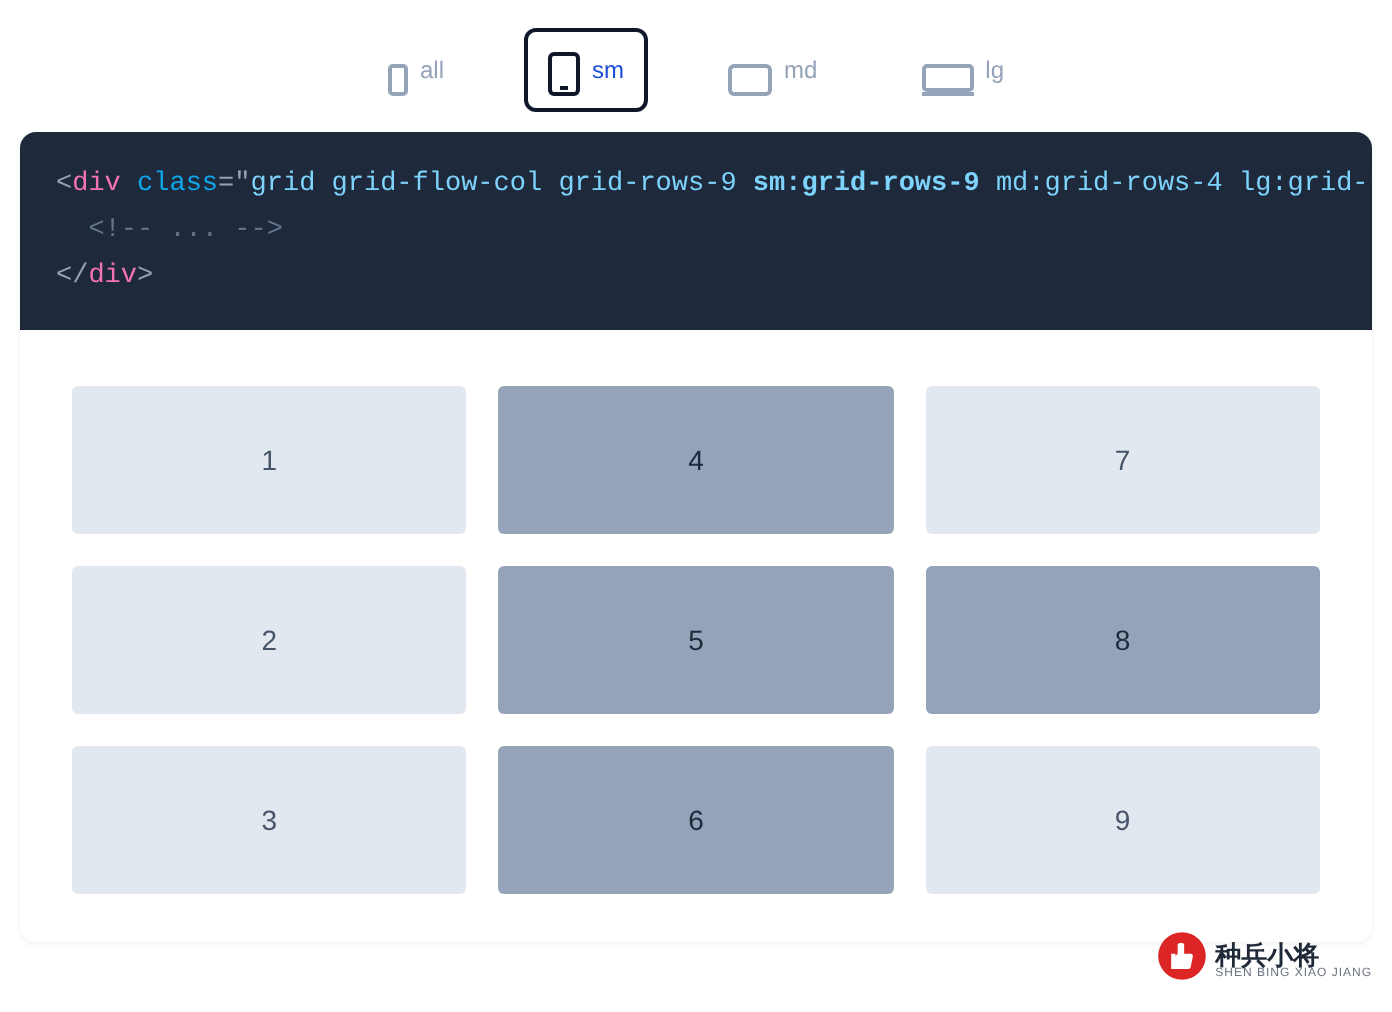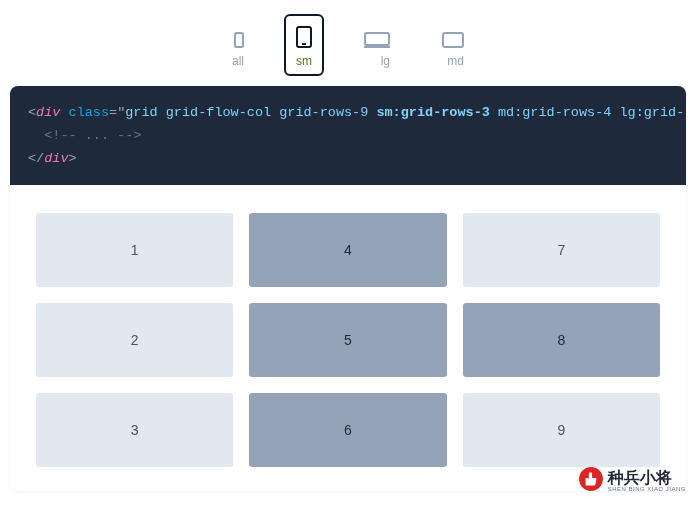--- a/index.html
+++ b/index.html
@@ -13,55 +13,55 @@
   }
   .tabs {
     display: flex;
     justify-content: center;
     align-items: flex-end;
     gap: 28px;
     padding: 14px 0 6px;
   }
   .tab {
     display: flex;
-    flex-direction: column;
-    align-items: flex-end;
+    flex-direction: row;
+    align-items: center;
     gap: 6px;
     cursor: pointer;
     padding: 6px 10px;
     border: 2px solid transparent;
     border-radius: 6px;
   }
   .tab.active { border-color: #0f172a; }
   .tab .icon { display: flex; align-items: flex-end; justify-content: center; height: 26px; }
   .tab .icon svg { stroke: #0f172a; stroke-width: 2; fill: none; }
   .tab.inactive .icon svg { stroke: #94a3b8; }
   .tab-label { font-size: 12px; color: #64748b; }
   .tab.inactive .tab-label { color: #94a3b8; }
-  .tab.active .tab-label { color: #4d7c0f; }
+  .tab.active .tab-label { color: #1d4ed8; }
 
   .panel {
     margin: 4px 10px 0;
     border-radius: 8px;
     overflow: hidden;
     background: #fff;
     box-shadow: 0 1px 3px rgba(0,0,0,0.06);
   }
   .code-block {
     background: #1e293b;
     color: #cbd5e1;
     font-family: ui-monospace, SFMono-Regular, Consolas, "Liberation Mono", monospace;
     font-size: 13.5px;
     line-height: 1.7;
     padding: 16px 18px 14px;
     white-space: pre;
     overflow: hidden;
   }
   .code-block .p  { color: #94a3b8; } 
-  .code-block .t  { color: #f472b6; font-style: italic; } 
+  .code-block .t  { color: #f472b6; } 
   .code-block .a  { color: #0ea5e9; } 
   .code-block .s  { color: #7dd3fc; } 
   .code-block .hl { color: #7dd3fc; font-weight: 700; }
   .code-block .cm { color: #64748b; }
 
   .demo-area {
     padding: 28px 26px 24px;
     background: #fff;
   }
   .grid-demo {
@@ -85,21 +85,21 @@
 
   .watermark {
     position: absolute;
     bottom: 10px;
     right: 10px;
     display: flex;
     align-items: center;
     gap: 4px;
   }
   .watermark .wm-text { display: flex; flex-direction: column; line-height: 1; }
-  .watermark .wm1 { font-size: 16px; font-weight: 700; color: #1f2937; }
+  .watermark .wm1 { font-size: 13px; font-weight: 700; color: #1f2937; }
   .watermark .wm2 { font-size: 6px; letter-spacing: 0.5px; color: #6b7280; }
 </style>
 </head>
 <body>
 
 <div class="tabs">
   <div class="tab inactive">
     <span class="icon">
       <svg width="10" height="16" viewBox="0 0 10 16">
           <rect x="1" y="1" width="8" height="14" rx="1.5"></rect>
@@ -111,39 +111,39 @@
     <span class="icon">
       <svg width="16" height="22" viewBox="0 0 16 22">
           <rect x="1" y="1" width="14" height="20" rx="2"></rect>
           <line x1="6" y1="18" x2="10" y2="18"></line>
         </svg>
     </span>
     <span class="tab-label">sm</span>
   </div>
   <div class="tab inactive">
     <span class="icon">
+      <svg width="22" height="16" viewBox="0 0 22 16">
+          <rect x="1" y="1" width="20" height="14" rx="2"></rect>
+        </svg>
+    </span>
+    <span class="tab-label">md</span>
+  </div>
+  <div class="tab inactive">
+    <span class="icon">
       <svg width="26" height="16" viewBox="0 0 26 16">
           <rect x="1" y="1" width="24" height="12" rx="1.5"></rect>
           <line x1="0" y1="15" x2="26" y2="15"></line>
         </svg>
     </span>
     <span class="tab-label">lg</span>
   </div>
-  <div class="tab inactive">
-    <span class="icon">
-      <svg width="22" height="16" viewBox="0 0 22 16">
-          <rect x="1" y="1" width="20" height="14" rx="2"></rect>
-        </svg>
-    </span>
-    <span class="tab-label">md</span>
-  </div>
 </div>
 
 <div class="panel">
-  <div class="code-block"><span class="p">&lt;</span><span class="t">div</span> <span class="a">class</span><span class="p">=</span><span class="p">"</span><span class="s">grid grid-flow-col grid-rows-9 </span><span class="hl">sm:grid-rows-3</span><span class="s"> md:grid-rows-4 lg:grid-rows</span>
+  <div class="code-block"><span class="p">&lt;</span><span class="t">div</span> <span class="a">class</span><span class="p">=</span><span class="p">"</span><span class="s">grid grid-flow-col grid-rows-9 </span><span class="hl">sm:grid-rows-9</span><span class="s"> md:grid-rows-4 lg:grid-rows</span>
 <span class="cm">  &lt;!-- ... --&gt;</span>
 <span class="p">&lt;/</span><span class="t">div</span><span class="p">&gt;</span></div>
 
   <div class="demo-area">
     <div class="grid-demo">
       <div class="cell light">1</div>
       <div class="cell light">2</div>
       <div class="cell light">3</div>
       <div class="cell dark">4</div>
       <div class="cell dark">5</div>

